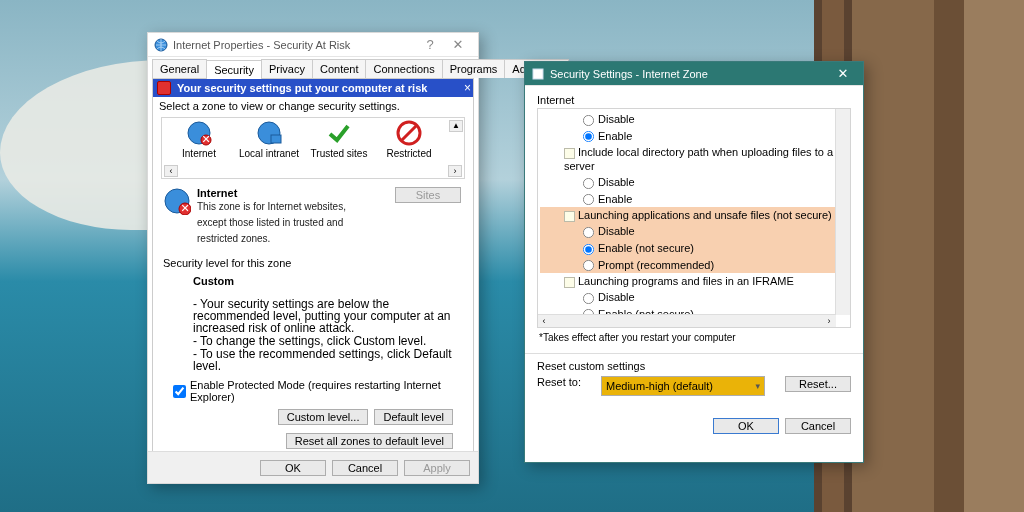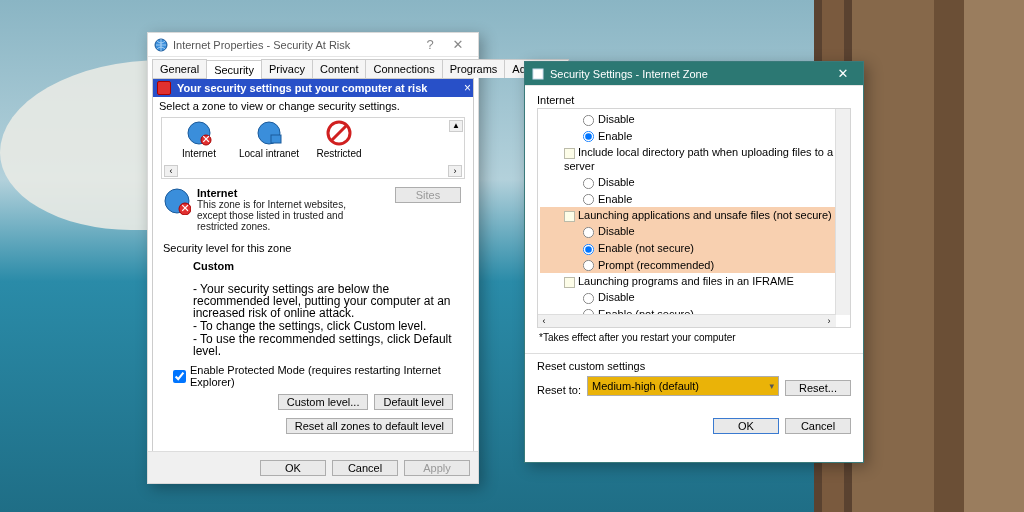--- a/index.html
+++ b/index.html
@@ -24,21 +24,21 @@
 .zrow{display:flex;gap:0;padding:2px}
 .zitem{flex:0 0 70px;text-align:center}
 .zitem svg{display:block;margin:0 auto 2px auto}
 .zlbl{font-size:10px}
 .zsclbtn{position:absolute;right:1px;top:2px;width:14px;height:12px;background:#f0f0f0;border:1px solid #ccc;font-size:8px;text-align:center}
 .zsbar{position:absolute;left:2px;right:2px;bottom:1px;height:12px;display:flex;justify-content:space-between}
 .zsbar div{width:14px;height:12px;background:#f0f0f0;border:1px solid #ccc;font-size:9px;text-align:center;line-height:10px}
 .zoneinfo{display:flex;padding:6px 10px 4px 10px}
 .zii{width:28px;height:28px;margin-right:6px;position:relative}
 .zit h4{font-weight:bold;font-size:11px}
-.zit p{font-size:10px;line-height:11px;color:#222;max-width:170px}
+.zit p{font-size:10px;line-height:16px;color:#222;max-width:170px}
 .sitesbtn{position:absolute;right:12px;top:108px;width:56px;height:18px;background:#eee;border:1px solid #ccc;color:#888;font-size:10px;text-align:center;line-height:16px}
 .seclevel{padding:6px 10px}
 .seclevel .gl{font-size:11px;margin-bottom:6px}
 .custom{padding:0 0 0 30px}
 .custom b{font-weight:bold;display:block;margin-bottom:11px}
 .custom p{font-size:12px;line-height:12px;margin-bottom:1px}
 .chk{display:flex;align-items:center;padding:6px 0 4px 10px}
 .chk input{margin-right:4px}
 .btnrow{display:flex;justify-content:flex-end;gap:6px;padding:2px 10px}
 .btn{min-width:66px;height:16px;background:#e9e9e9;border:1px solid #adadad;font-size:11px;display:inline-flex;align-items:center;justify-content:center;padding:0 8px}
@@ -54,21 +54,21 @@
 .tree{height:218px;overflow:auto;padding:2px;position:relative}
 .tree .sbin{position:absolute;right:-1px;top:-1px;bottom:12px;width:16px;background:#f0f0f0;border-left:1px solid #ddd}
 .tree .sbhz{position:absolute;left:-1px;right:14px;bottom:-1px;height:14px;background:#f0f0f0;border-top:1px solid #ddd;display:flex;justify-content:space-between}
 .tree .sbhz span{width:14px;text-align:center;font-size:9px;line-height:12px}
 .node{padding:1px 0 1px 24px;font-size:11px;line-height:14px}
 .node.l2{padding-left:42px}
 .node.hl{background:#f8d0b0}
 .node input[type=radio]{margin-right:3px;vertical-align:middle;transform:scale(.85)}
 .node .fic{display:inline-block;width:11px;height:11px;border:1px solid #bba;margin-right:3px;vertical-align:middle;background:#fdfde8}
 .note{font-size:10px;padding:4px 2px}
-.resetrow{display:flex;align-items:flex-end;gap:6px;padding:4px 0}
+.resetrow{display:flex;align-items:flex-start;gap:20px;padding:4px 0}
 .sel2{flex:1;height:20px;border:1px solid #adadad;background:#eab308;padding:0 4px;display:flex;align-items:center;justify-content:space-between}
 .sel2 .ar{font-size:9px;color:#555}
 .dlg2 .footer2{display:flex;justify-content:flex-end;gap:6px;padding:10px 12px}
 .hr{height:1px;background:#ddd;margin:6px -12px}
 </style>
 </head>
 <body>
 <div class="cloud"></div>
 <div class="wood"></div>
 
@@ -113,20 +113,26 @@
           </div>
           <div class="zitem">
             <svg width="26" height="26">
               <circle cx="13" cy="13" r="11" fill="#3a8edb" stroke="#1a5a9b"></circle>
               <rect x="15" y="15" width="10" height="8" fill="#3a8edb" stroke="#1a5a9b"></rect>
             </svg>
             <div class="zlbl">Local intranet</div>
           </div>
           <div class="zitem">
             <svg width="26" height="26">
+              <path d="M4 14 L11 20 L22 6" stroke="#2aa02a" stroke-width="4" fill="none"></path>
+            </svg>
+            <div class="zlbl">Trusted sites</div>
+          </div>
+          <div class="zitem">
+            <svg width="26" height="26">
               <circle cx="13" cy="13" r="11" fill="none" stroke="#d02020" stroke-width="3"></circle>
               <line x1="6" y1="20" x2="20" y2="6" stroke="#d02020" stroke-width="3"></line>
             </svg>
             <div class="zlbl">Restricted</div>
           </div>
         </div>
       <div class="zsbar">
           <div>‹</div>
           <div>›</div>
         </div>

